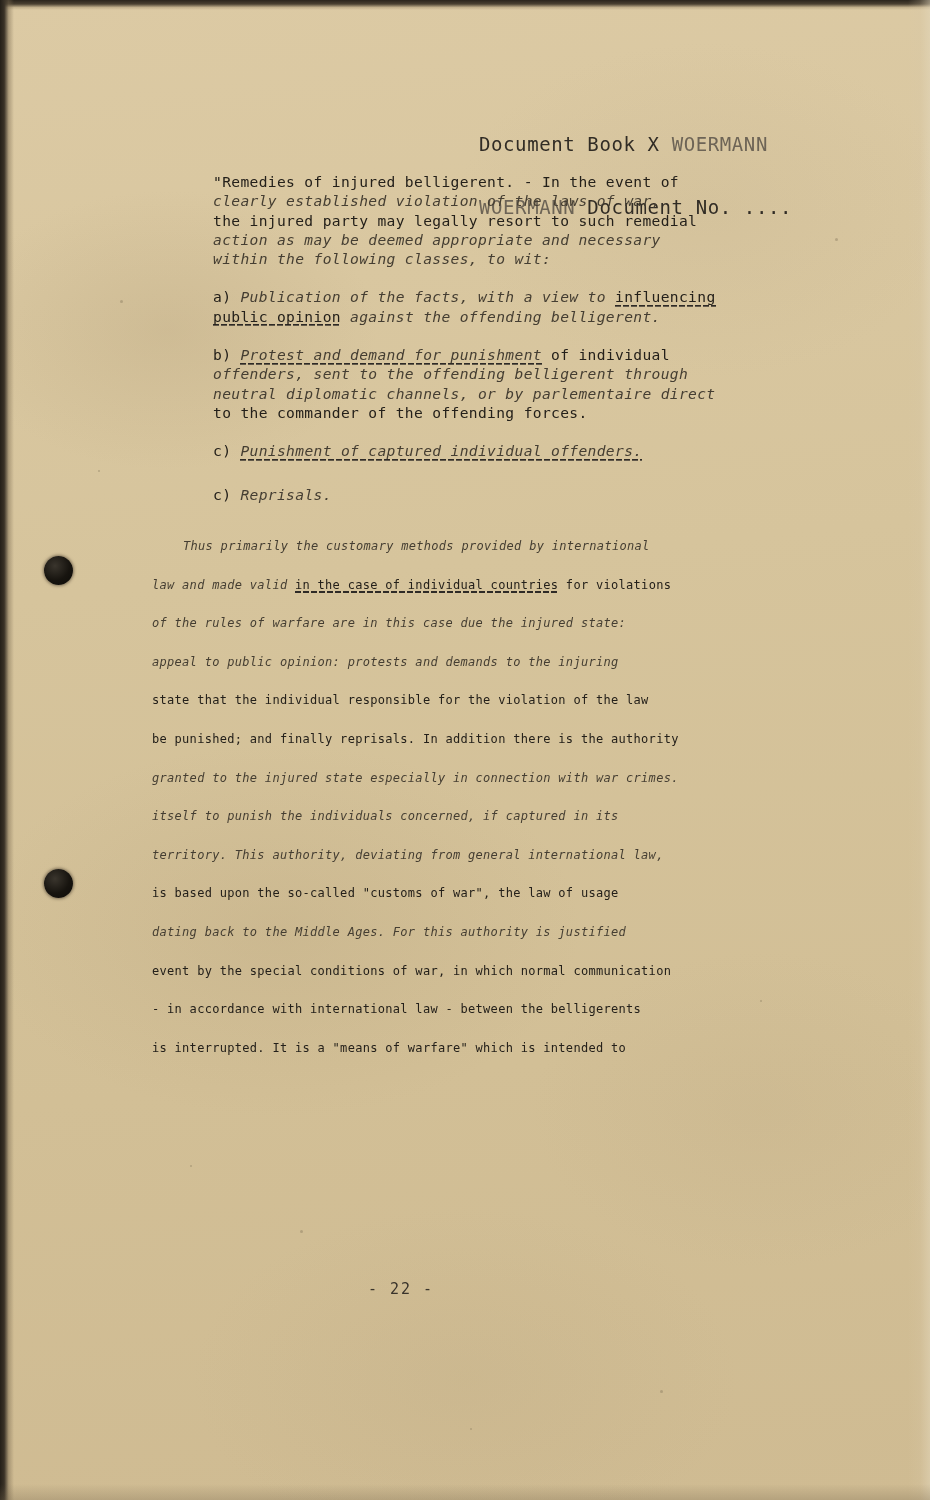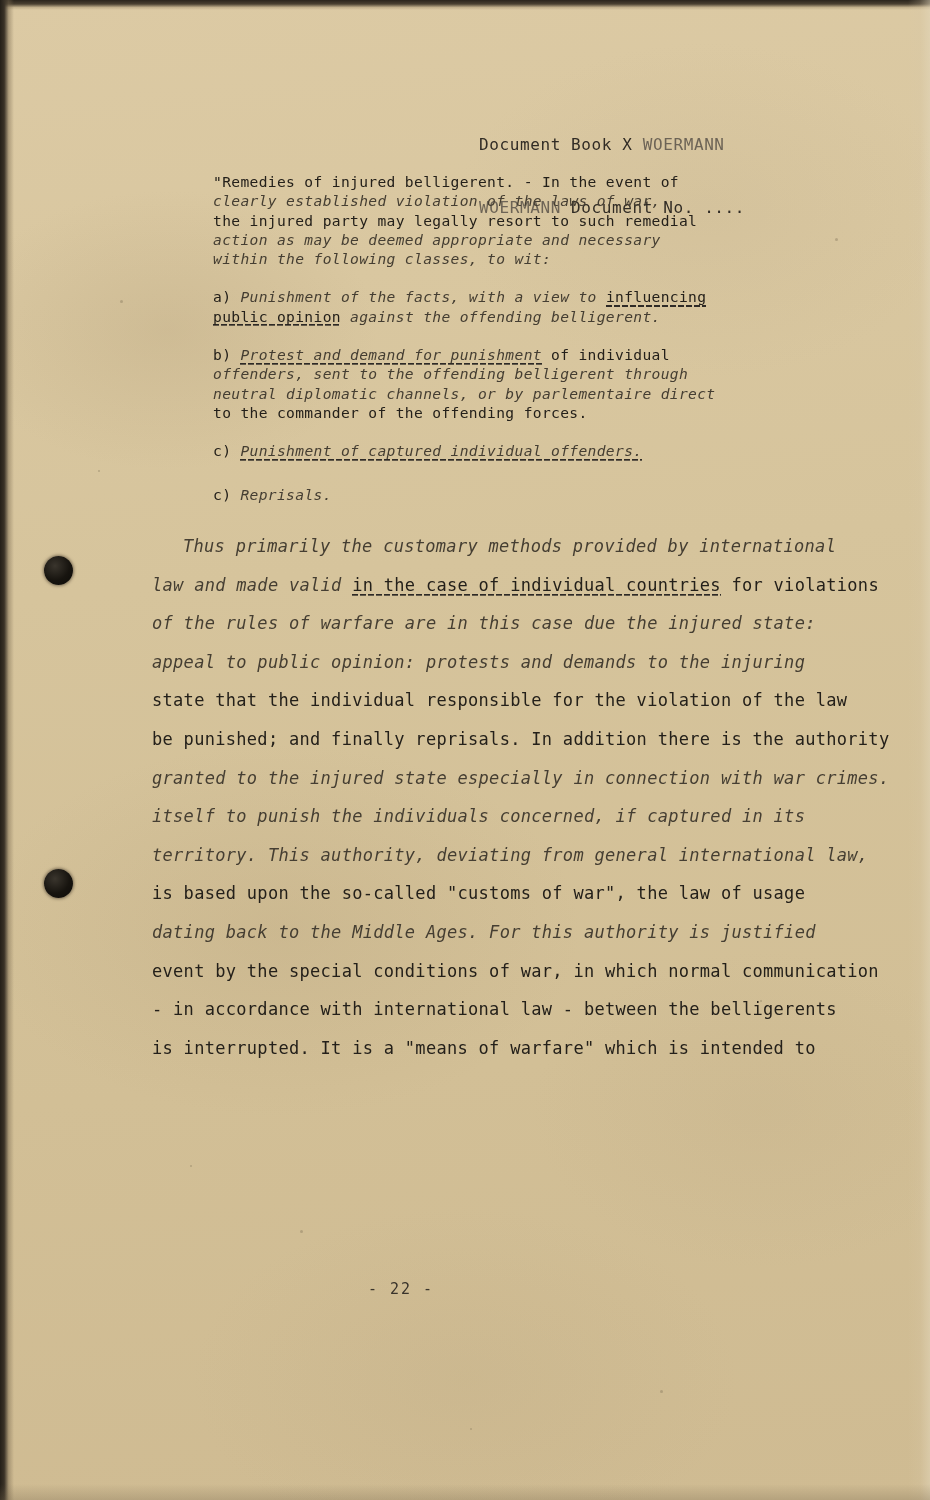--- a/index.html
+++ b/index.html
@@ -61,21 +61,21 @@
     box-shadow: 0 0 3px 1px rgba(60,50,36,.55);
   }
   #punch-top { left: 44px; top: 556px; }
   #punch-bottom { left: 44px; top: 869px; }
 
   
   .header {
     position: absolute;
     left: 479px;
     top: 92px;
-    font-size: 16px;
+    font-size: 19px;
     line-height: 21px;
     letter-spacing: .6px;
     color: #312c25;
     white-space: pre;
   }
   .header .ln { display: block; }
   .header .faded { color: #6d6456; }
 
   .quoted {
     position: absolute;
@@ -88,21 +88,21 @@
   }
   .quoted p { margin: 0 0 19px 0; }
   .quoted p:last-child { margin-bottom: 0; }
   .quoted .ln { display: block; white-space: pre; }
 
   .body-para {
     position: absolute;
     left: 152px;
     top: 527px;
     width: 700px;
-    font-size: 17px;
+    font-size: 12px;
     line-height: 38.6px;
     letter-spacing: .3px;
   }
   .body-para .ln { display: block; white-space: pre; }
   .body-para .indent { padding-left: 31px; }
 
   .pagenum {
     position: absolute;
     left: 0; top: 1280px;
     width: 802px;
@@ -168,21 +168,21 @@
 
     <p>
       <span class="ln ink-dark">"Remedies of injured belligerent. - In the event of</span>
       <span class="ln ink-mid">clearly established violation of the laws of war,</span>
       <span class="ln ink-dark">the injured party may legally resort to such remedial</span>
       <span class="ln ink-mid">action as may be deemed appropriate and necessary</span>
       <span class="ln ink-mid">within the following classes, to wit:</span>
     </p>
 
     <p>
-      <span class="ln"><span class="ink-dark">a) </span><span class="ink-mid">Punishment of the facts, with a view to </span><span class="ink-dark u-dash">influencing</span></span>
+      <span class="ln"><span class="ink-dark">a) </span><span class="ink-mid">Publication of the facts, with a view to </span><span class="ink-dark u-dash">influencing</span></span>
       <span class="ln"><span class="ink-dark u-dash">public opinion</span><span class="ink-mid"> against the offending belligerent.</span></span>
     </p>
 
     <p>
       <span class="ln"><span class="ink-dark">b) </span><span class="ink-mid u-dash">Protest and demand for punishment</span><span class="ink-dark"> of individual</span></span>
       <span class="ln ink-mid">offenders, sent to the offending belligerent through</span>
       <span class="ln ink-mid">neutral diplomatic channels, or by parlementaire direct</span>
       <span class="ln ink-dark">to the commander of the offending forces.</span>
     </p>
 

